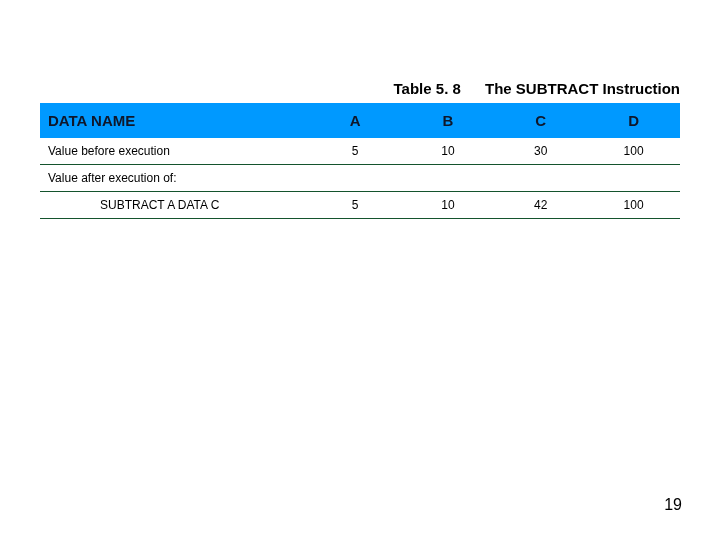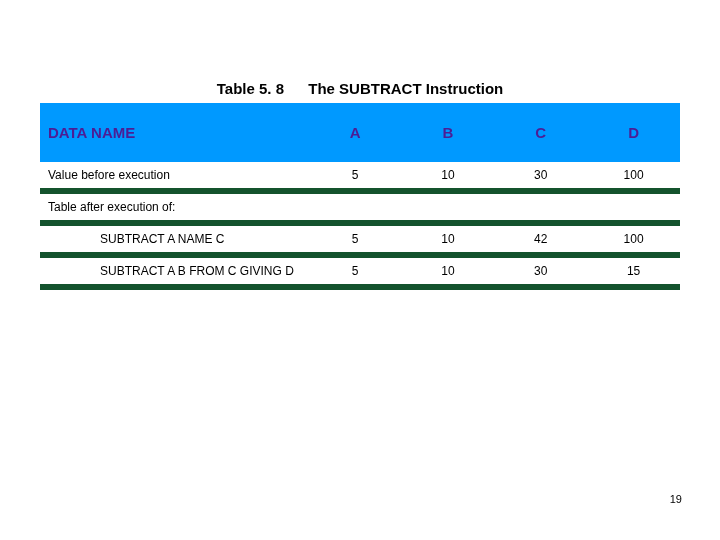--- a/index.html
+++ b/index.html
@@ -13,21 +13,21 @@
     position: relative;
   }
   .slide {
     box-sizing: border-box;
     width: 720px;
     height: 540px;
     padding: 80px 40px 30px 40px;
     position: relative;
   }
   .caption {
-    text-align: center;
+    text-align: right;
     font-size: 15px;
     margin-bottom: 6px;
   }
   .caption .tablenum {
     font-weight: bold;
     margin-right: 20px;
   }
   .caption .tabletitle {
     font-weight: bold;
   }
@@ -39,50 +39,50 @@
   col.label { width: 42%; }
   col.val   { width: 14.5%; }
   th, td {
     text-align: left;
     padding: 6px 8px;
     font-size: 12px;
     vertical-align: middle;
   }
   thead th {
     background: #0099ff;
-    color: #4c1d95;
+    color: #0f172a;
     font-weight: bold;
     font-size: 15px;
-    padding: 21px 8px;
+    padding: 9px 8px;
   }
   thead th.valhead {
     text-align: center;
   }
   tbody td.val {
     text-align: center;
   }
   tbody tr {
     border-bottom: 1px solid rgba(0,0,0,0);
   }
   tbody tr.sep td {
-    border-bottom: 6px solid #14532d;
+    border-bottom: 1px solid #14532d;
   }
   td.indent {
     padding-left: 60px;
   }
   td.section {
     font-size: 12px;
     padding-top: 6px;
     padding-bottom: 6px;
   }
   .footer {
     position: absolute;
     right: 38px;
-    bottom: 35px;
-    font-size: 11px;
+    bottom: 26px;
+    font-size: 16px;
   }
 </style>
 </head>
 <body>
 
 <div class="slide">
 
   <div class="caption">
     <span class="tablenum">Table 5. 8</span>
     <span class="tabletitle">The SUBTRACT Instruction</span>
@@ -107,33 +107,26 @@
     </thead>
     <tbody>
       <tr class="sep">
         <td>Value before execution</td>
         <td class="val">5</td>
         <td class="val">10</td>
         <td class="val">30</td>
         <td class="val">100</td>
       </tr>
       <tr class="sep">
-        <td class="section" colspan="5">Table after execution of:</td>
+        <td class="section" colspan="5">Value after execution of:</td>
       </tr>
       <tr class="sep">
-        <td class="indent">SUBTRACT  A   NAME   C</td>
+        <td class="indent">SUBTRACT  A   DATA   C</td>
         <td class="val">5</td>
         <td class="val">10</td>
         <td class="val">42</td>
         <td class="val">100</td>
-      </tr>
-      <tr class="sep">
-        <td class="indent">SUBTRACT  A B FROM C GIVING D</td>
-        <td class="val">5</td>
-        <td class="val">10</td>
-        <td class="val">30</td>
-        <td class="val">15</td>
       </tr>
     </tbody>
   </table>
 
   <div class="footer">19</div>
 </div>
 
 </body></html>

